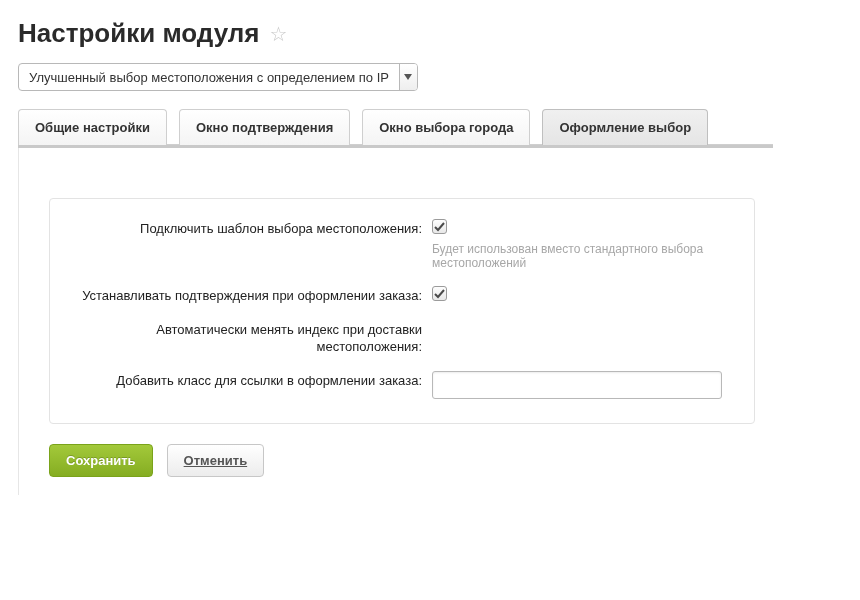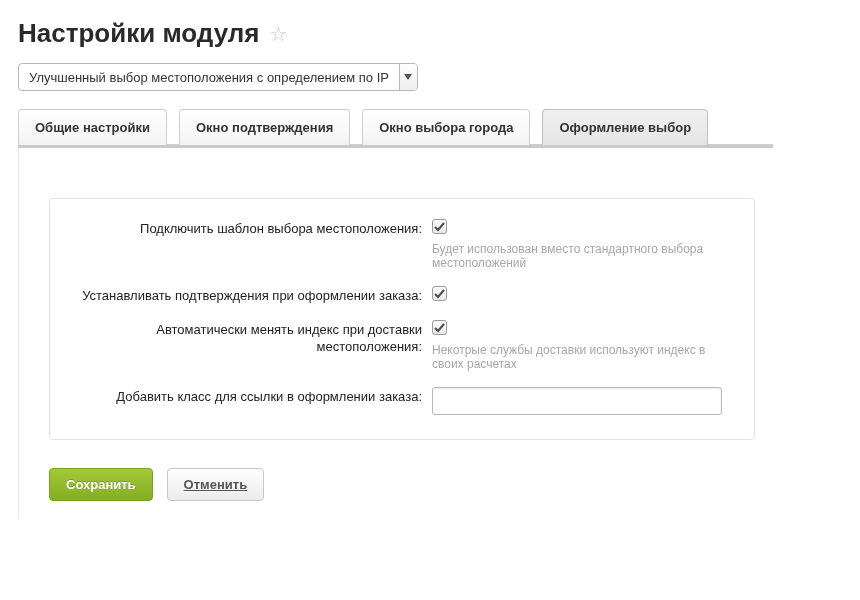--- a/index.html
+++ b/index.html
@@ -163,21 +163,20 @@
     gap: 14px;
     padding: 0 18px 0 30px;
   }
   .btn {
     border-radius: 4px;
     padding: 8px 16px;
     font-size: 13px;
     font-weight: bold;
     cursor: pointer;
     border: 1px solid;
-    margin-top: 8px;
   }
   .btn-primary {
     background: linear-gradient(#a3c93a,#85ad22);
     border-color: #7aa31a;
     color: #fff;
     text-shadow: 0 -1px 0 rgba(0,0,0,0.2);
   }
   .btn-default {
     background: linear-gradient(#ffffff,#ececec);
     border-color: #c7c7c7;
@@ -241,30 +240,20 @@
                 <svg width="11" height="10" viewBox="0 0 11 10">
                     <path d="M1 5 L4 8 L10 1" stroke="#4a4a4a" stroke-width="2" fill="none"></path>
                   </svg>
               </div>
             </div>
           </div>
         </div>
 
         <div class="form-row">
           <div class="form-label">Автоматически менять индекс при доставки местоположения:</div>
-          <div class="form-control">
-            <div class="form-control-inline">
-              <div class="form-checkbox">
-                <svg width="11" height="10" viewBox="0 0 11 10">
-                    <path d="M1 5 L4 8 L10 1" stroke="#4a4a4a" stroke-width="2" fill="none"></path>
-                  </svg>
-              </div>
-            </div>
-            <div class="form-hint">Некотрые службы доставки используют индекс в своих расчетах</div>
-          </div>
         </div>
 
         <div class="form-row">
           <div class="form-label">Добавить класс для ссылки в оформлении заказа:</div>
           <div class="form-control">
             <input class="form-input" type="text" value="" style="">
           </div>
         </div>
 
       </div>

